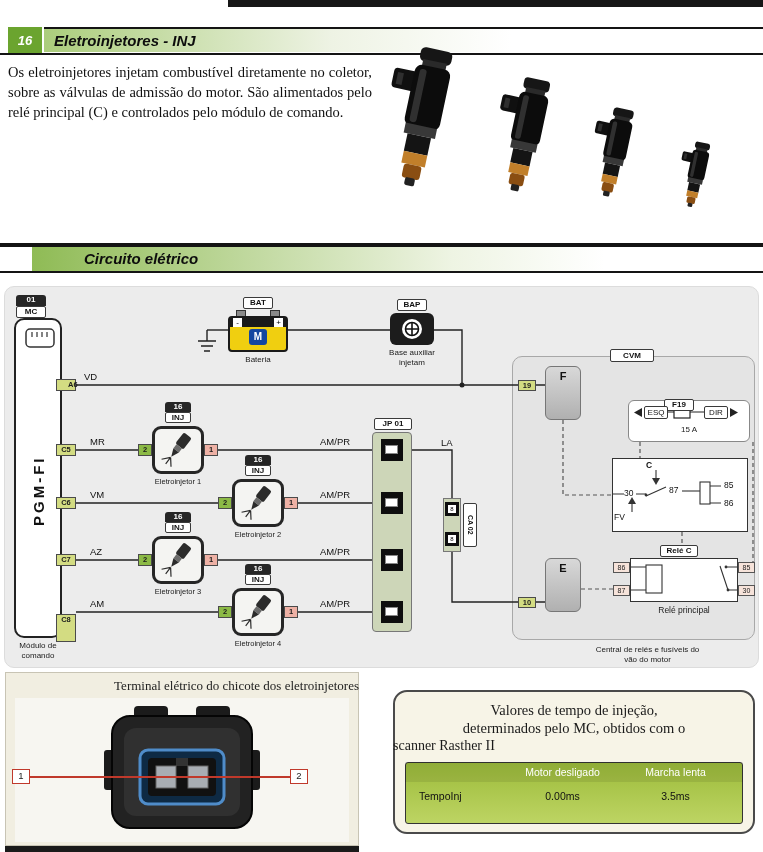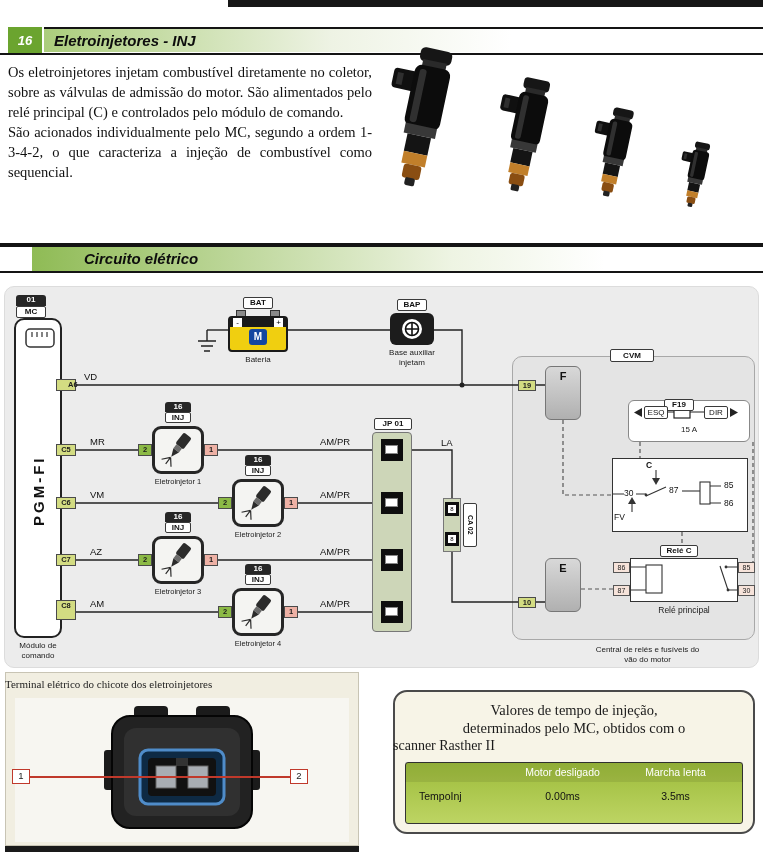--- a/index.html
+++ b/index.html
@@ -48,21 +48,20 @@
 
   <div class="hline" style="left:44px;top:27px;width:719px;height:2px;"></div>
   <div class="hgrad" style="left:44px;top:29px;width:719px;height:23px;background:linear-gradient(to right,#abcd7c,#eef3e4 40%,#ffffff 65%);">
     <span style="line-height:23px;padding-left:10px;">Eletroinjetores - INJ</span>
   </div>
   <div class="numbox">16</div>
   <div class="hline" style="left:0;top:53px;width:763px;height:2px;"></div>
 
   <div class="abs serif" style="left:8px;top:62px;width:364px;font-size:14.5px;line-height:1.38;text-align:justify;color:#101010;">
     <p>Os eletroinjetores injetam combustível diretamente no coletor, sobre as válvulas de admissão do motor. São alimentados pelo relé principal (C) e controlados pelo módulo de comando.</p>
-    <p>São acionados individualmente pelo MC, segundo a ordem 1-3-4-2, o que caracteriza a injeção de combustível como sequencial.</p>
   </div>
 
   <svg class="abs" style="left:366px;top:44px;" width="396" height="195" viewBox="0 0 396 195">
     <defs>
       <g id="inj-shape">
         <rect x="22" y="0" width="32" height="14" rx="5" fill="#161616"></rect>
         <rect x="26" y="12" width="24" height="8" fill="#2a2a2a"></rect>
         <rect x="0" y="26" width="24" height="20" rx="4" fill="#101010"></rect>
         <rect x="4" y="30" width="6" height="12" fill="#2f2f2f"></rect>
         <rect x="20" y="18" width="36" height="62" rx="7" fill="#0c0c0c"></rect>
@@ -156,21 +155,21 @@
       <rect x="2" y="3" width="28" height="18" rx="4" fill="#fff" stroke="#333" stroke-width="1.5"></rect>
       <path d="M8,6 V11 M13,6 V11 M18,6 V11 M23,6 V11" stroke="#333" stroke-width="1.2" fill="none"></path>
     </svg>
     <span style="position:absolute;left:0;top:36px;width:100%;height:270px;display:flex;align-items:center;justify-content:center;
                  writing-mode:vertical-rl;transform:rotate(180deg);font-weight:bold;font-size:15px;letter-spacing:3px;color:#111;">PGM-FI</span>
   </div>
   <div class="pin" style="left:56px;top:379px;width:20px;height:12px;padding-left:11px;">A6</div>
   <div class="pin" style="left:56px;top:444px;width:20px;height:12px;">C5</div>
   <div class="pin" style="left:56px;top:497px;width:20px;height:12px;">C6</div>
   <div class="pin" style="left:56px;top:554px;width:20px;height:12px;">C7</div>
-  <div class="pin" style="left:56px;top:600px;width:20px;height:20px;">C8</div>
+  <div class="pin" style="left:56px;top:614px;width:20px;height:28px;">C8</div>
   <div class="cap" style="left:2px;top:641px;width:72px;">
     <div>Módulo de</div>
     <div>comando</div>
   </div>
 
   <div class="wire-label" style="left:84px;top:371px;">VD</div>
   <div class="wire-label" style="left:90px;top:436px;">MR</div>
   <div class="wire-label" style="left:90px;top:489px;">VM</div>
   <div class="wire-label" style="left:90px;top:546px;">AZ</div>
   <div class="wire-label" style="left:90px;top:598px;">AM</div>
@@ -316,21 +315,21 @@
   <div class="stub" style="left:738px;top:562px;width:17px;height:11px;">85</div>
   <div class="stub" style="left:738px;top:585px;width:17px;height:11px;">30</div>
   <div class="cap" style="left:630px;top:605px;width:108px;font-size:8.5px;">Relé principal</div>
 
   <div class="cap" style="left:540px;top:645px;width:215px;">
     <div>Central de relés e fusíveis do</div>
     <div>vão do motor</div>
   </div>
 
   <div class="abs" style="left:5px;top:672px;width:354px;height:174px;background:#f1eee1;border:1px solid #c8c4b4;"></div>
-  <div class="abs serif" style="left:5px;top:678px;width:354px;text-align:left;font-size:11px;color:#222;">Terminal elétrico do chicote dos eletroinjetores</div>
+  <div class="abs serif" style="left:5px;top:678px;width:354px;text-align:right;font-size:13px;color:#222;">Terminal elétrico do chicote dos eletroinjetores</div>
   <div class="abs" style="left:15px;top:698px;width:334px;height:144px;background:#f7f6f1;"></div>
   <svg class="abs" style="left:100px;top:702px;" width="164" height="138" viewBox="0 0 164 138">
     <rect x="34" y="4" width="34" height="14" rx="4" fill="#1b1b1b"></rect>
     <rect x="96" y="4" width="34" height="14" rx="4" fill="#1b1b1b"></rect>
     <rect x="4" y="48" width="10" height="40" rx="3" fill="#1b1b1b"></rect>
     <rect x="150" y="48" width="10" height="40" rx="3" fill="#1b1b1b"></rect>
     <rect x="12" y="14" width="140" height="112" rx="18" fill="#222" stroke="#050505" stroke-width="2"></rect>
     <rect x="24" y="26" width="116" height="88" rx="12" fill="#303030"></rect>
     <rect x="40" y="48" width="84" height="54" rx="8" fill="#0e2a44" stroke="#4f8cc9" stroke-width="3"></rect>
     <rect x="48" y="56" width="68" height="38" rx="4" fill="#111"></rect>

